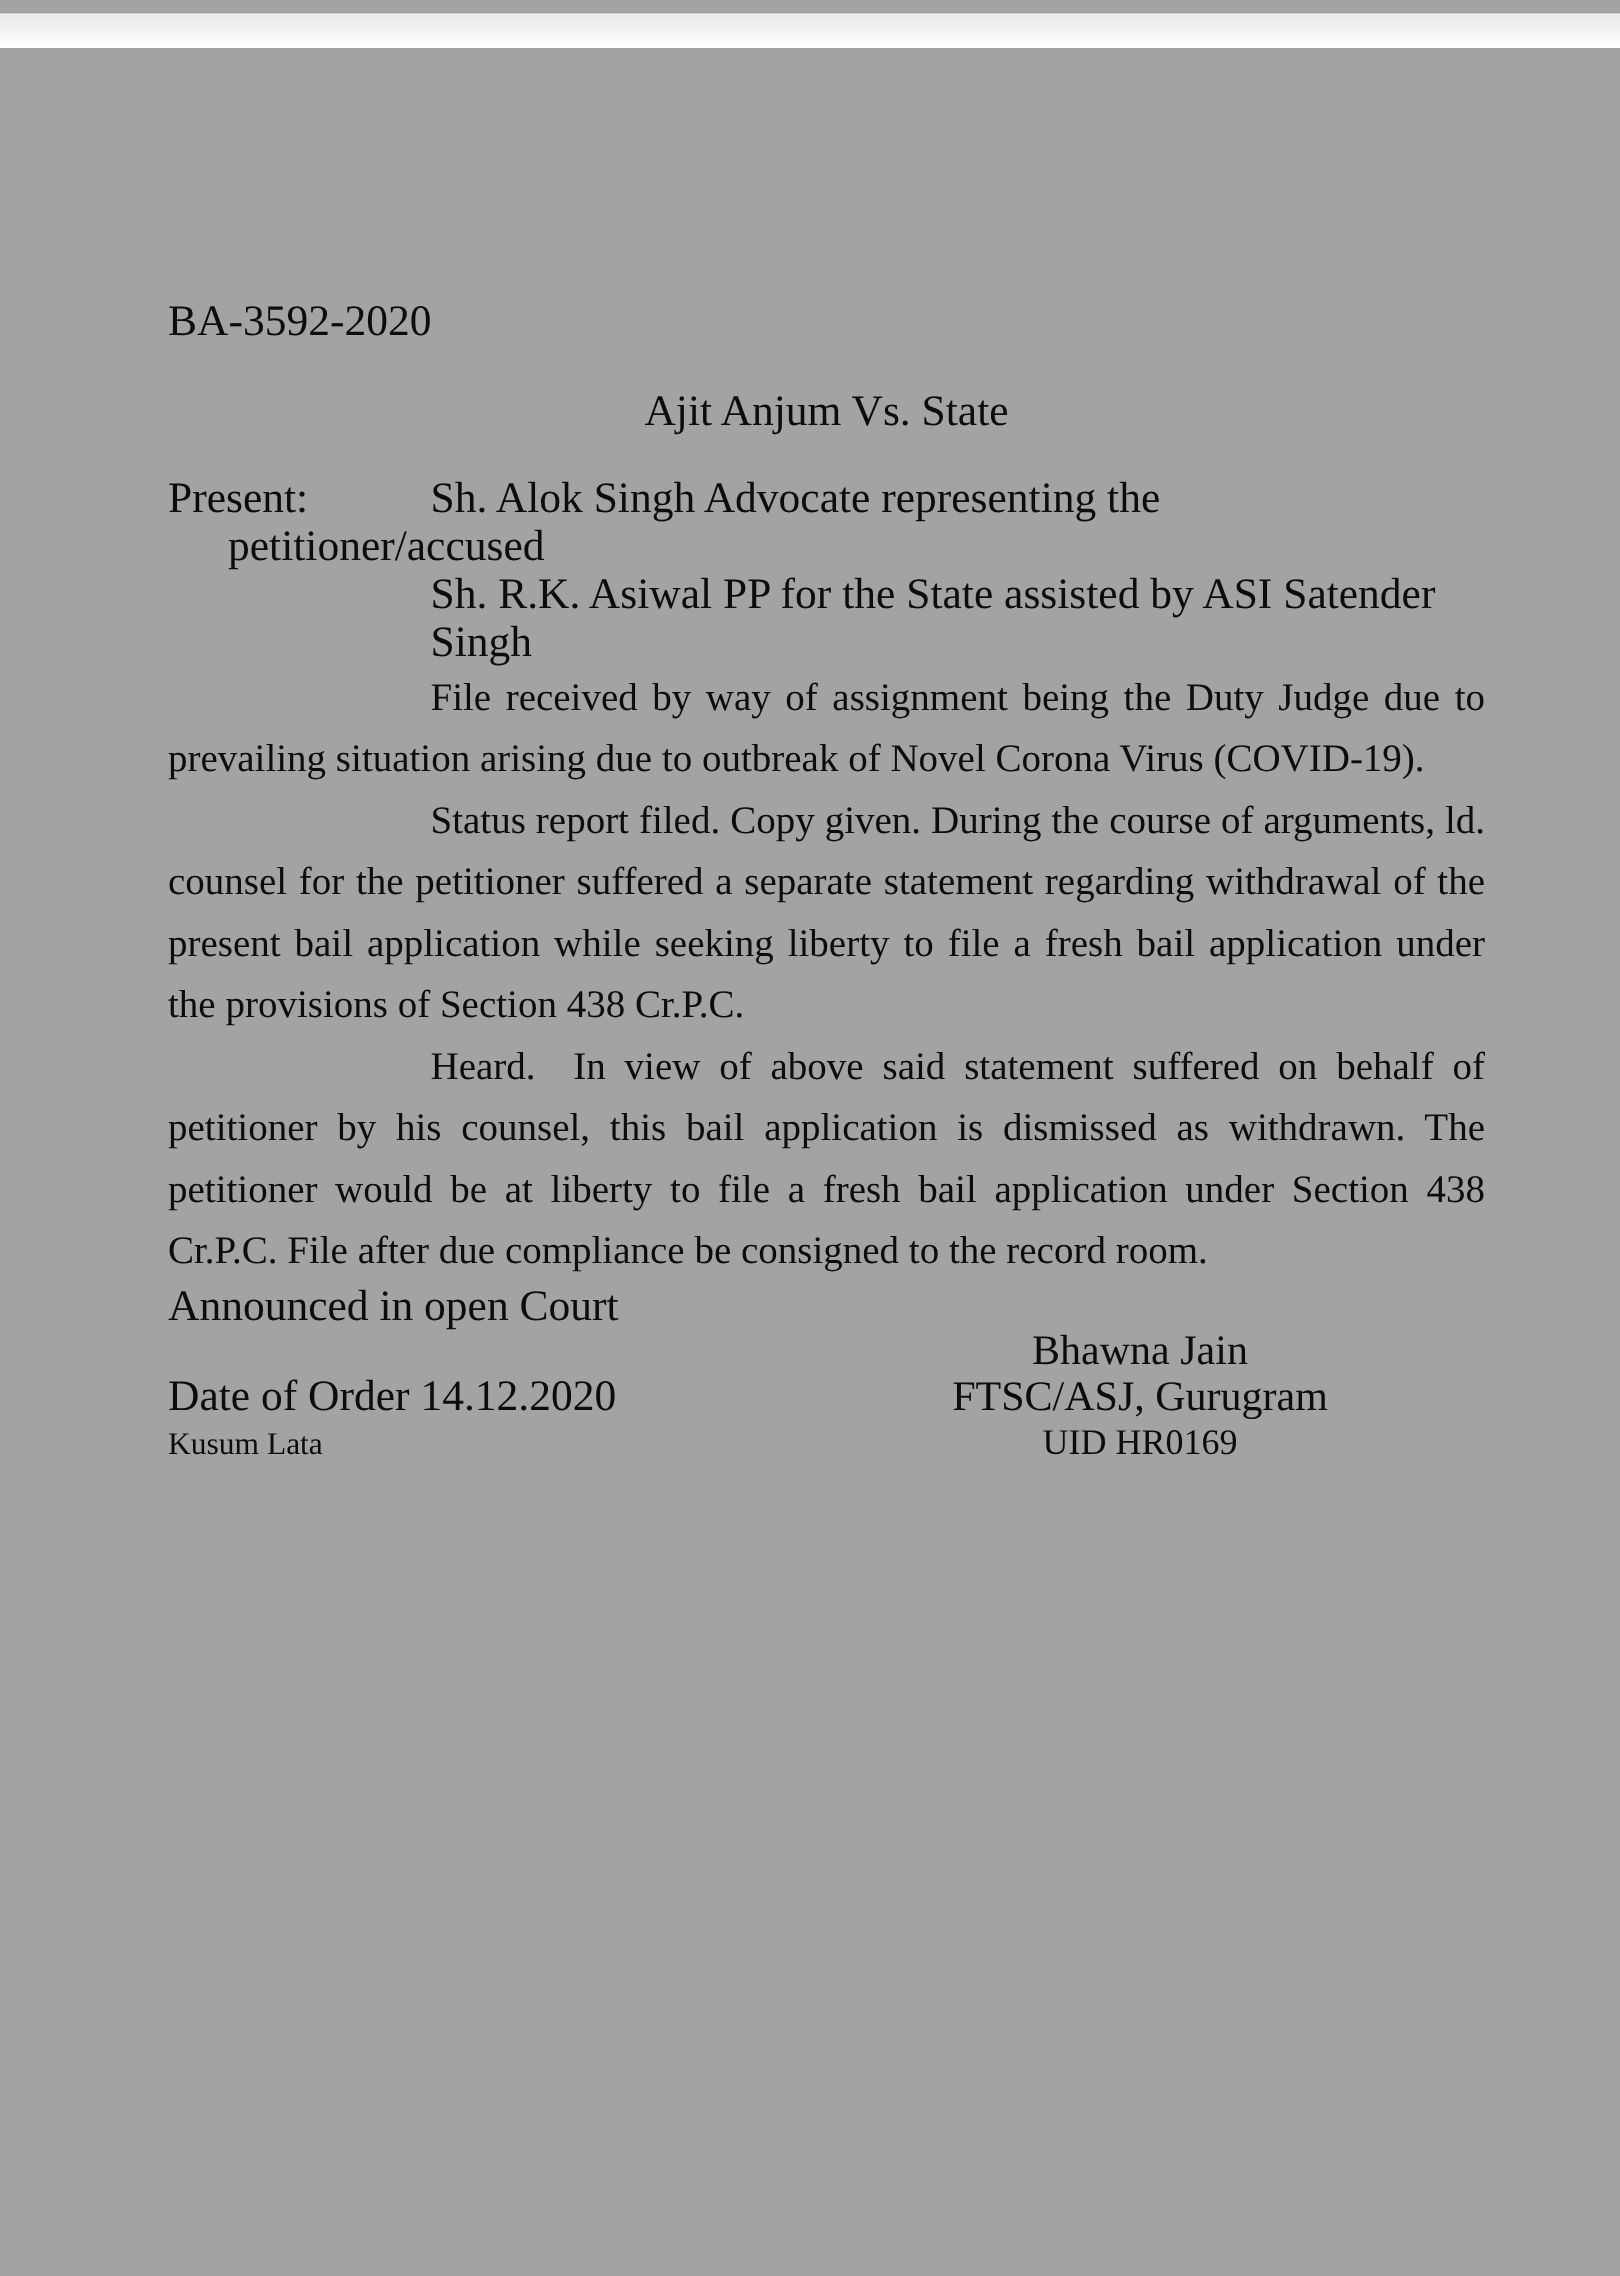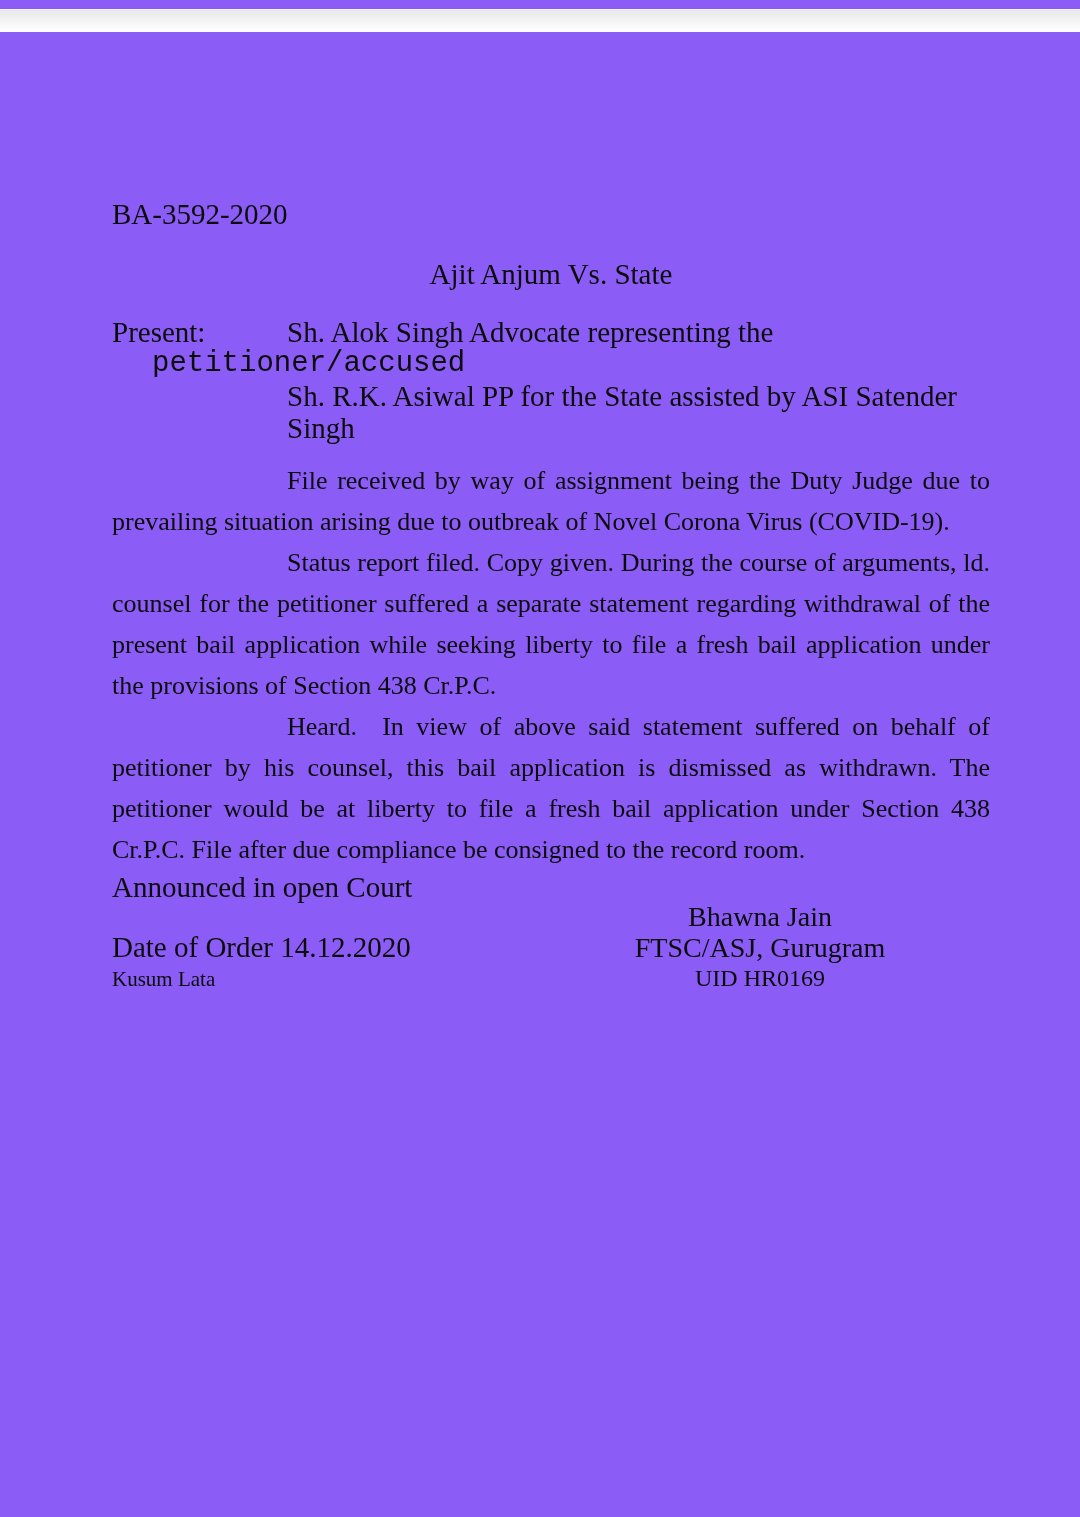--- a/index.html
+++ b/index.html
@@ -11,21 +11,21 @@
     width: 1080px;
     height: 1517px;
     overflow: hidden;
     font-family: "Liberation Serif", "DejaVu Serif", serif;
     color: #0c0c0c;
   }
   .page {
     position: relative;
     width: 1080px;
     height: 1517px;
-    background: #8b5cf6;
+    background: #a3a3a3;
   }
   
   .top-shade {
     position: absolute;
     top: 9px;
     left: 0;
     width: 100%;
     height: 22px;
     background: linear-gradient(180deg, #e9e9e9 0%, #efefef 30%, #f8f8f8 65%, #ffffff 100%);
     border-top: 1px solid #f2f2f2;
@@ -45,24 +45,24 @@
   .case-title  { margin-bottom: 26px; text-align: center; }
 
   .present-block {
     font-size: 29px;
     line-height: 32px;
   }
   .present-label {
     display: inline-block;
     width: 175px;
   }
-  .indent-small { padding-left: 40px; font-family: Liberation Mono, monospace; }
+  .indent-small { padding-left: 40px; }
   .indent-tab   { padding-left: 175px; }
 
-  .paras { margin-top: 16px; }
+  .paras { }
   .body-para {
     margin: 0;
     font-size: 26px;
     line-height: 41px;
     text-align: justify;
     text-indent: 175px;
     white-space: pre-wrap;
   }
 
   .footer { margin-top: 2px; }

